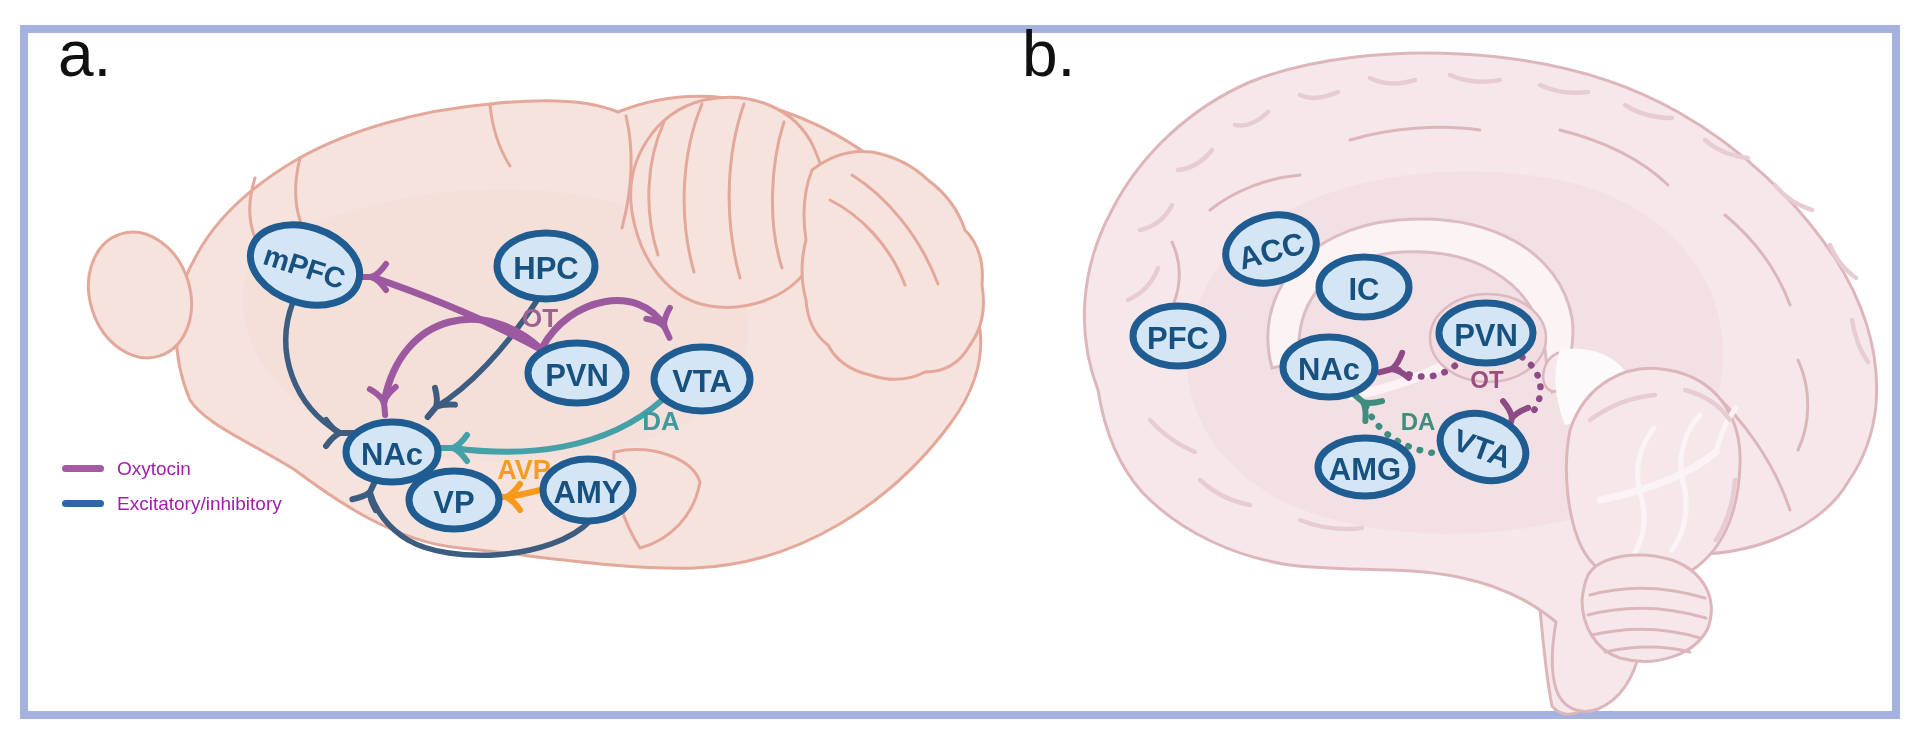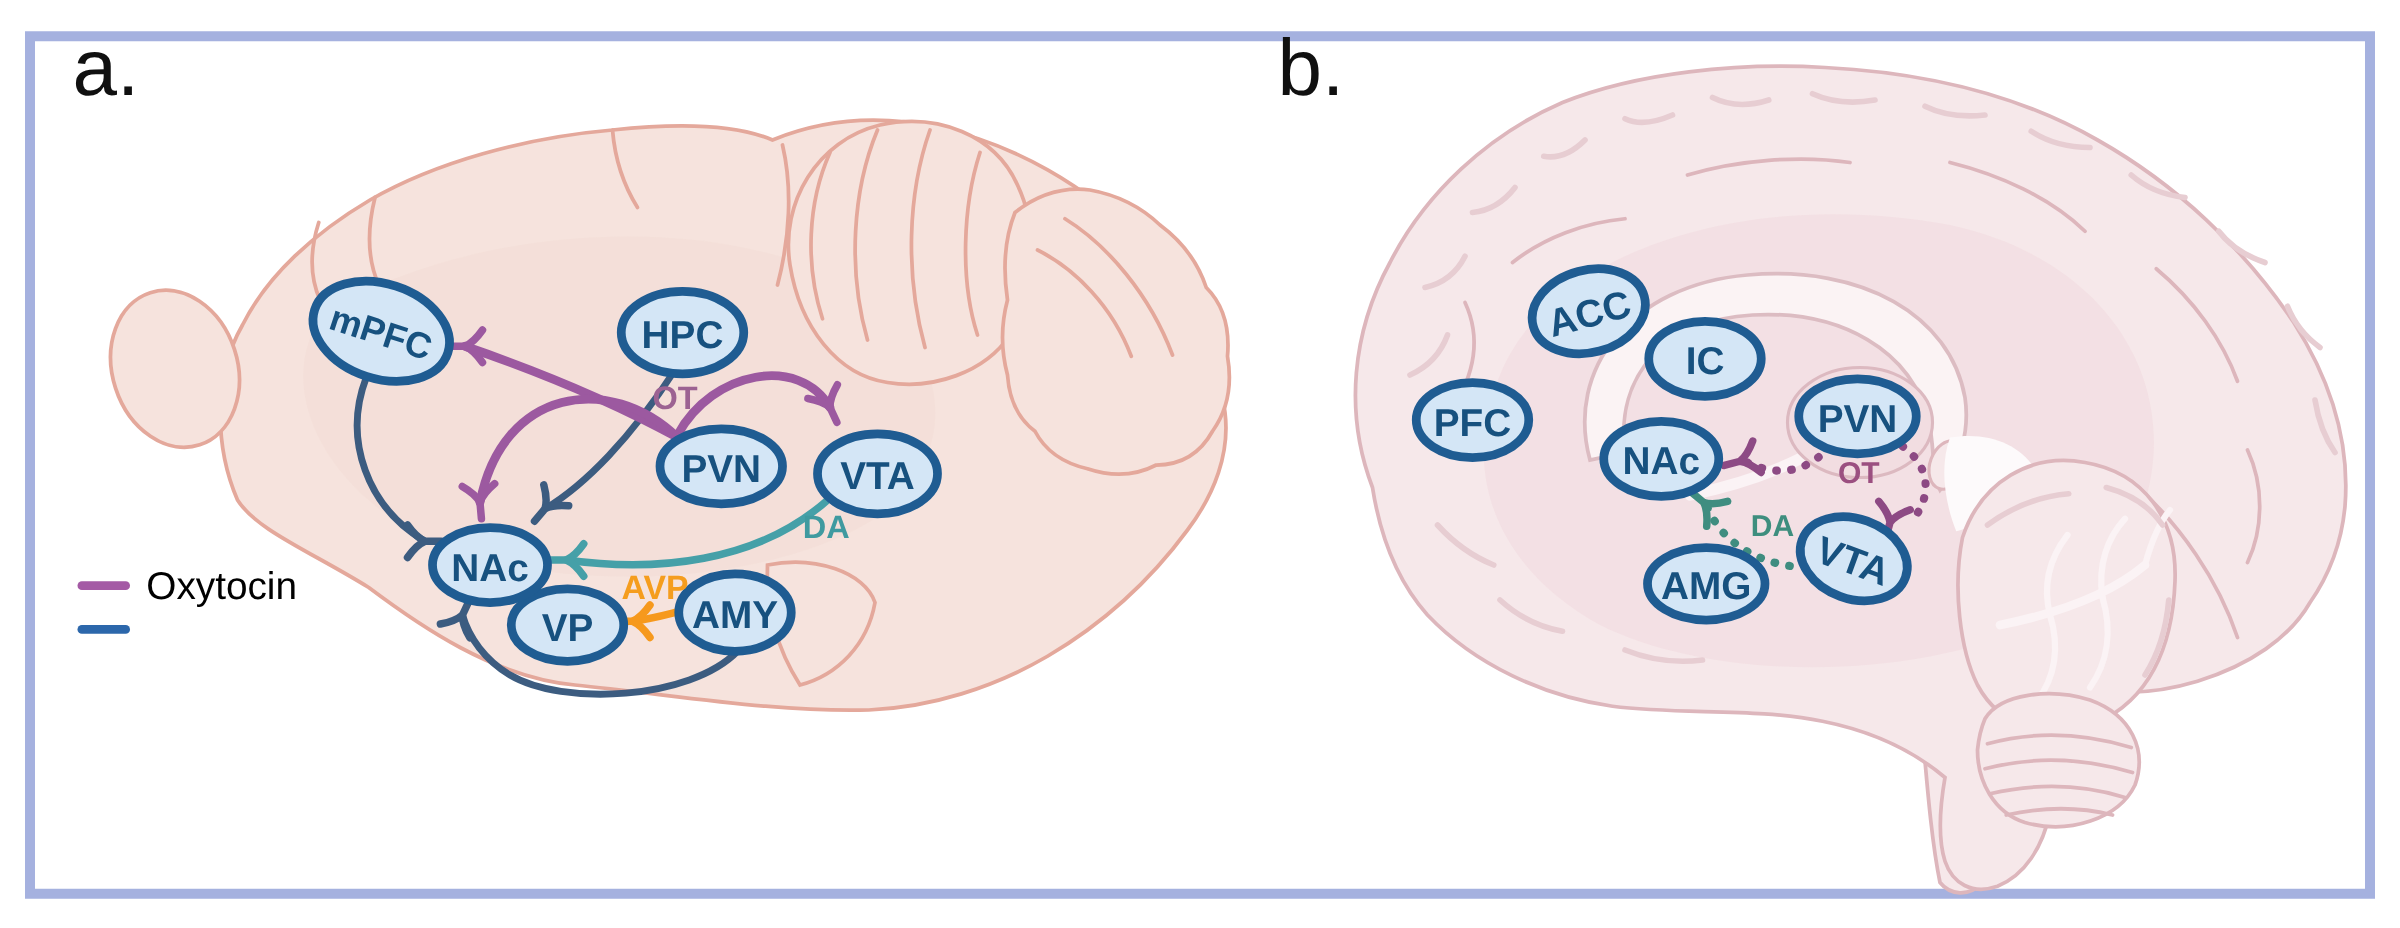--- a/index.html
+++ b/index.html
@@ -6,21 +6,21 @@
   body{width:1920px;height:742px;position:relative;overflow:hidden;
        font-family:"Liberation Sans", sans-serif;}
   .frame{position:absolute;left:20px;top:25px;width:1880px;height:694px;
          box-sizing:border-box;border:8px solid #a5b1df;background:#ffffff;}
   svg.fig{position:absolute;left:0;top:0;}
   .panel-letter{position:absolute;font-size:64px;color:#101010;line-height:1;}
   .legend{position:absolute;left:62px;top:451px;}
   .legend-row{display:flex;align-items:center;height:35px;}
   .legend-swatch{display:inline-block;width:42px;height:7px;border-radius:4px;
                  margin-right:13px;flex:0 0 auto;}
-  .legend-label{font-size:31px;color:#000000;white-space:nowrap;}
+  .legend-label{font-size:19px;color:#a21caf;white-space:nowrap;}
   
   .br-a{fill:#f6e3dd;stroke:#e4a89b;stroke-width:3;}
   .br-a-l{fill:none;stroke:#e4a89b;stroke-width:3;stroke-linecap:round;}
   .sh-a{fill:#f3ddd6;opacity:.55;}
   
   .br-b{fill:#f6e8ea;stroke:#ddb6bc;stroke-width:3;}
   .br-b-l{fill:none;stroke:#e7cdd2;stroke-width:4.5;stroke-linecap:round;}
   .br-b-l2{fill:none;stroke:#ddb6bc;stroke-width:3;stroke-linecap:round;}
   .sh-b{fill:#f1dbdf;opacity:.6;}
   .cc{fill:#fbf3f4;stroke:#dcbcc2;stroke-width:3;}
@@ -290,14 +290,15 @@
 <div class="panel-letter" style="left:58px;top:22px;">a.</div>
 <div class="panel-letter" style="left:1022px;top:22px;">b.</div>
 
 <div class="legend">
   <div class="legend-row">
     <span class="legend-swatch" style="background-color: rgb(164, 90, 165);"></span>
     <span class="legend-label">Oxytocin</span>
   </div>
   <div class="legend-row">
     <span class="legend-swatch" style="background-color: rgb(44, 103, 171);"></span>
+    <span class="legend-label">Excitatory/inhibitory</span>
   </div>
 </div>
 
 </body></html>

